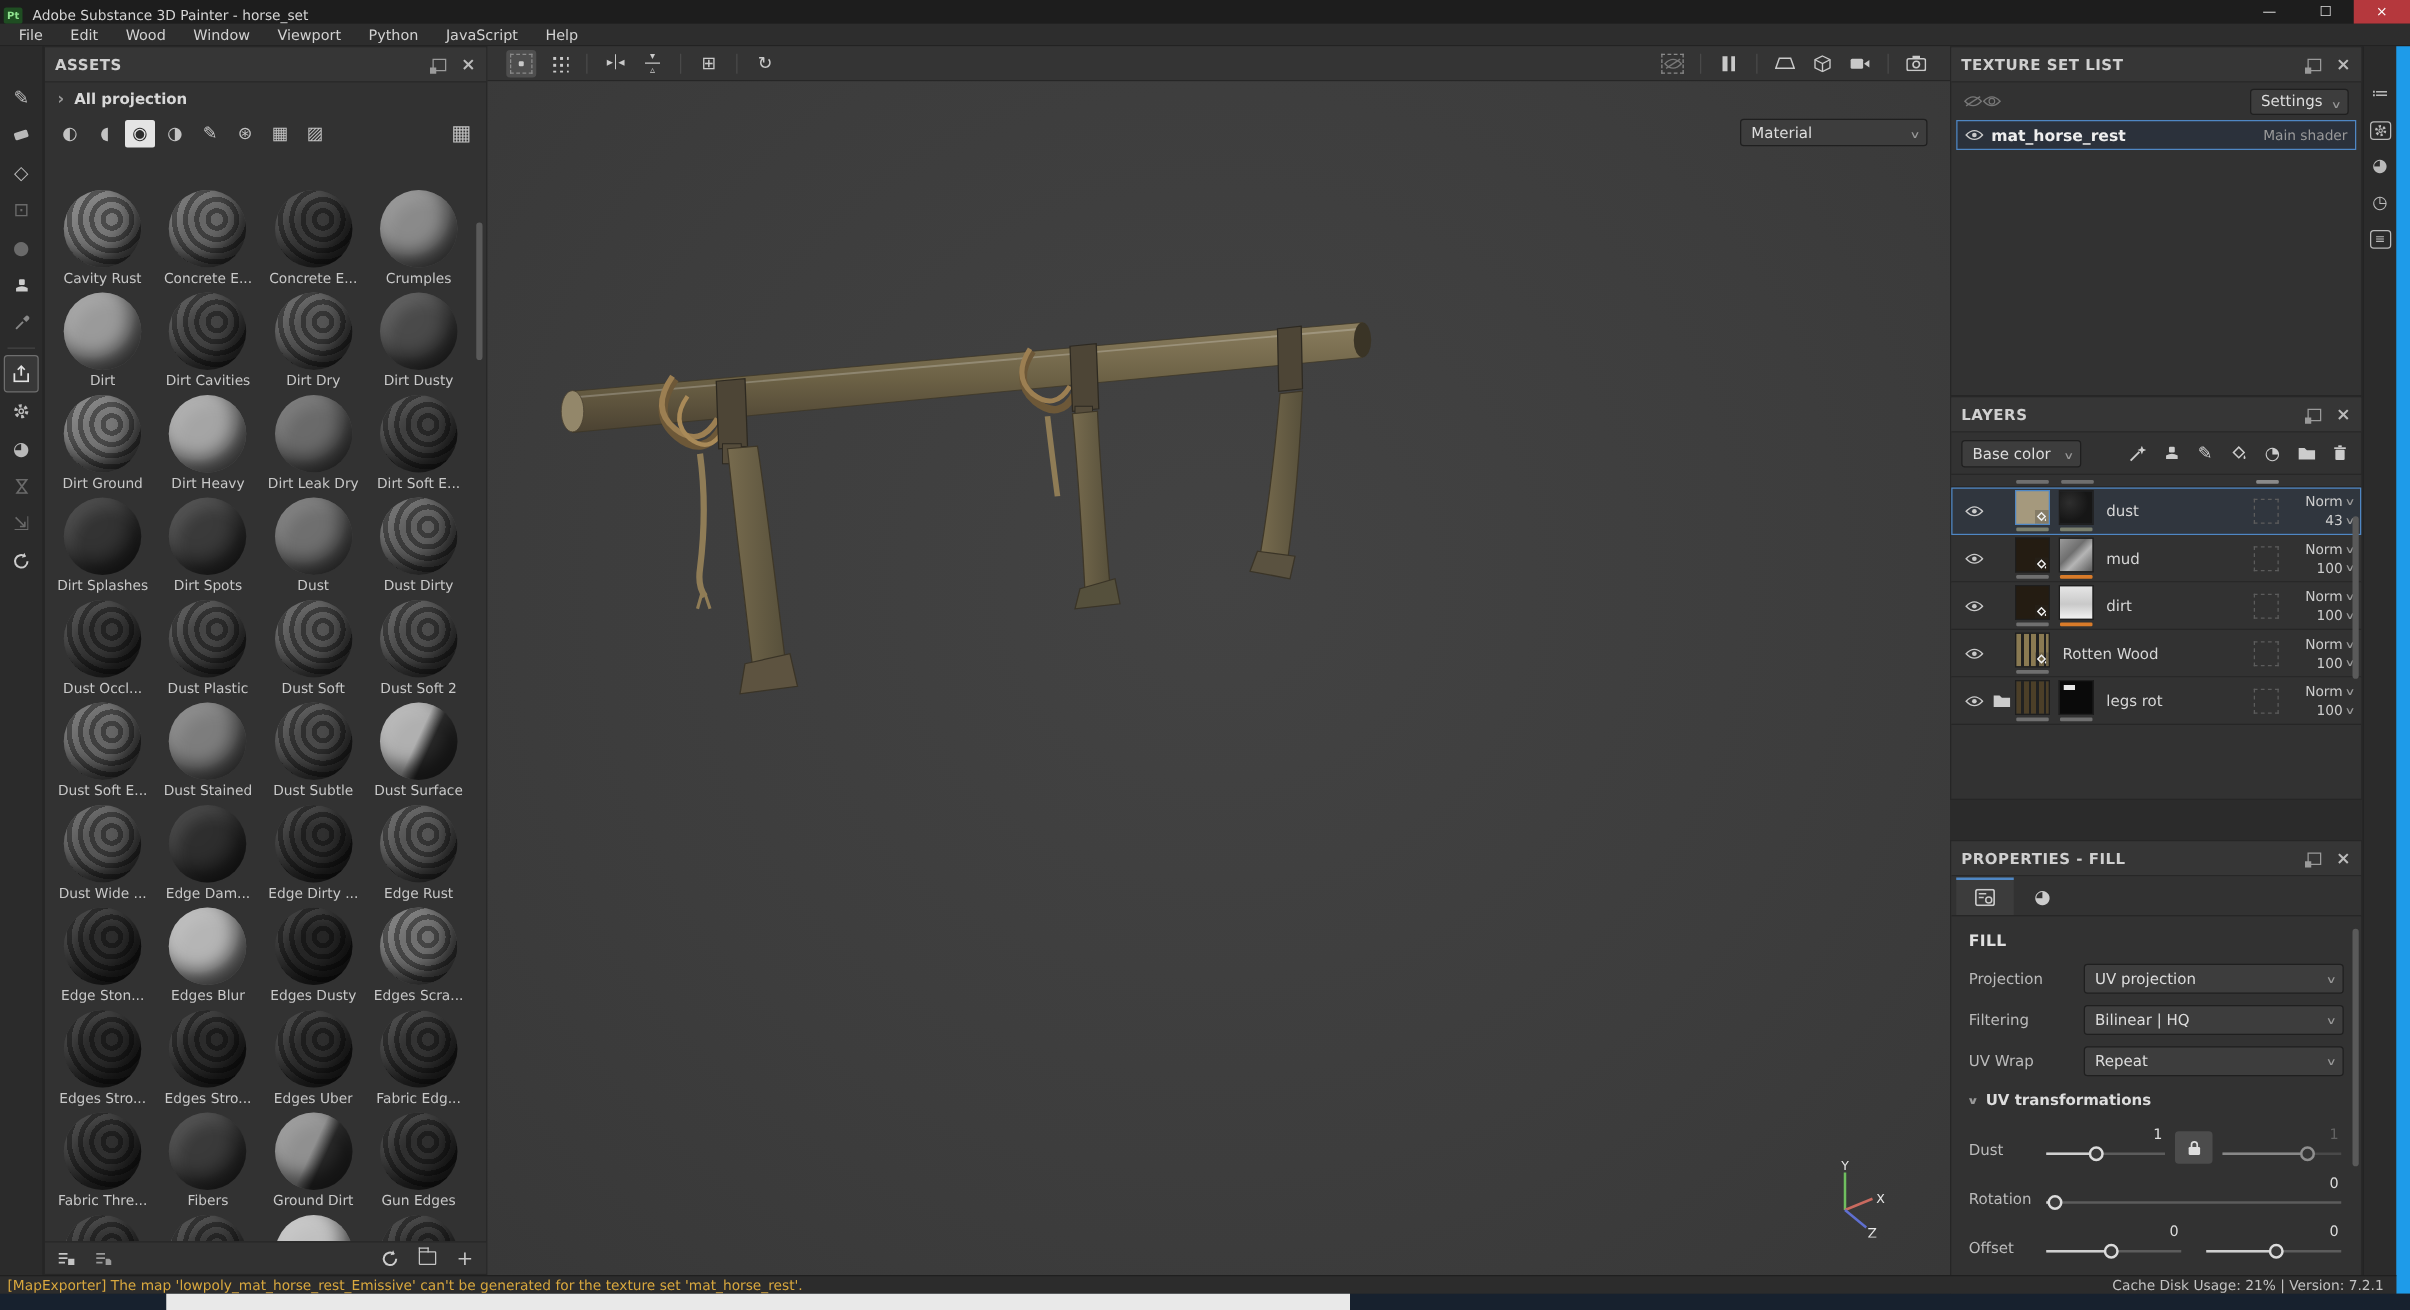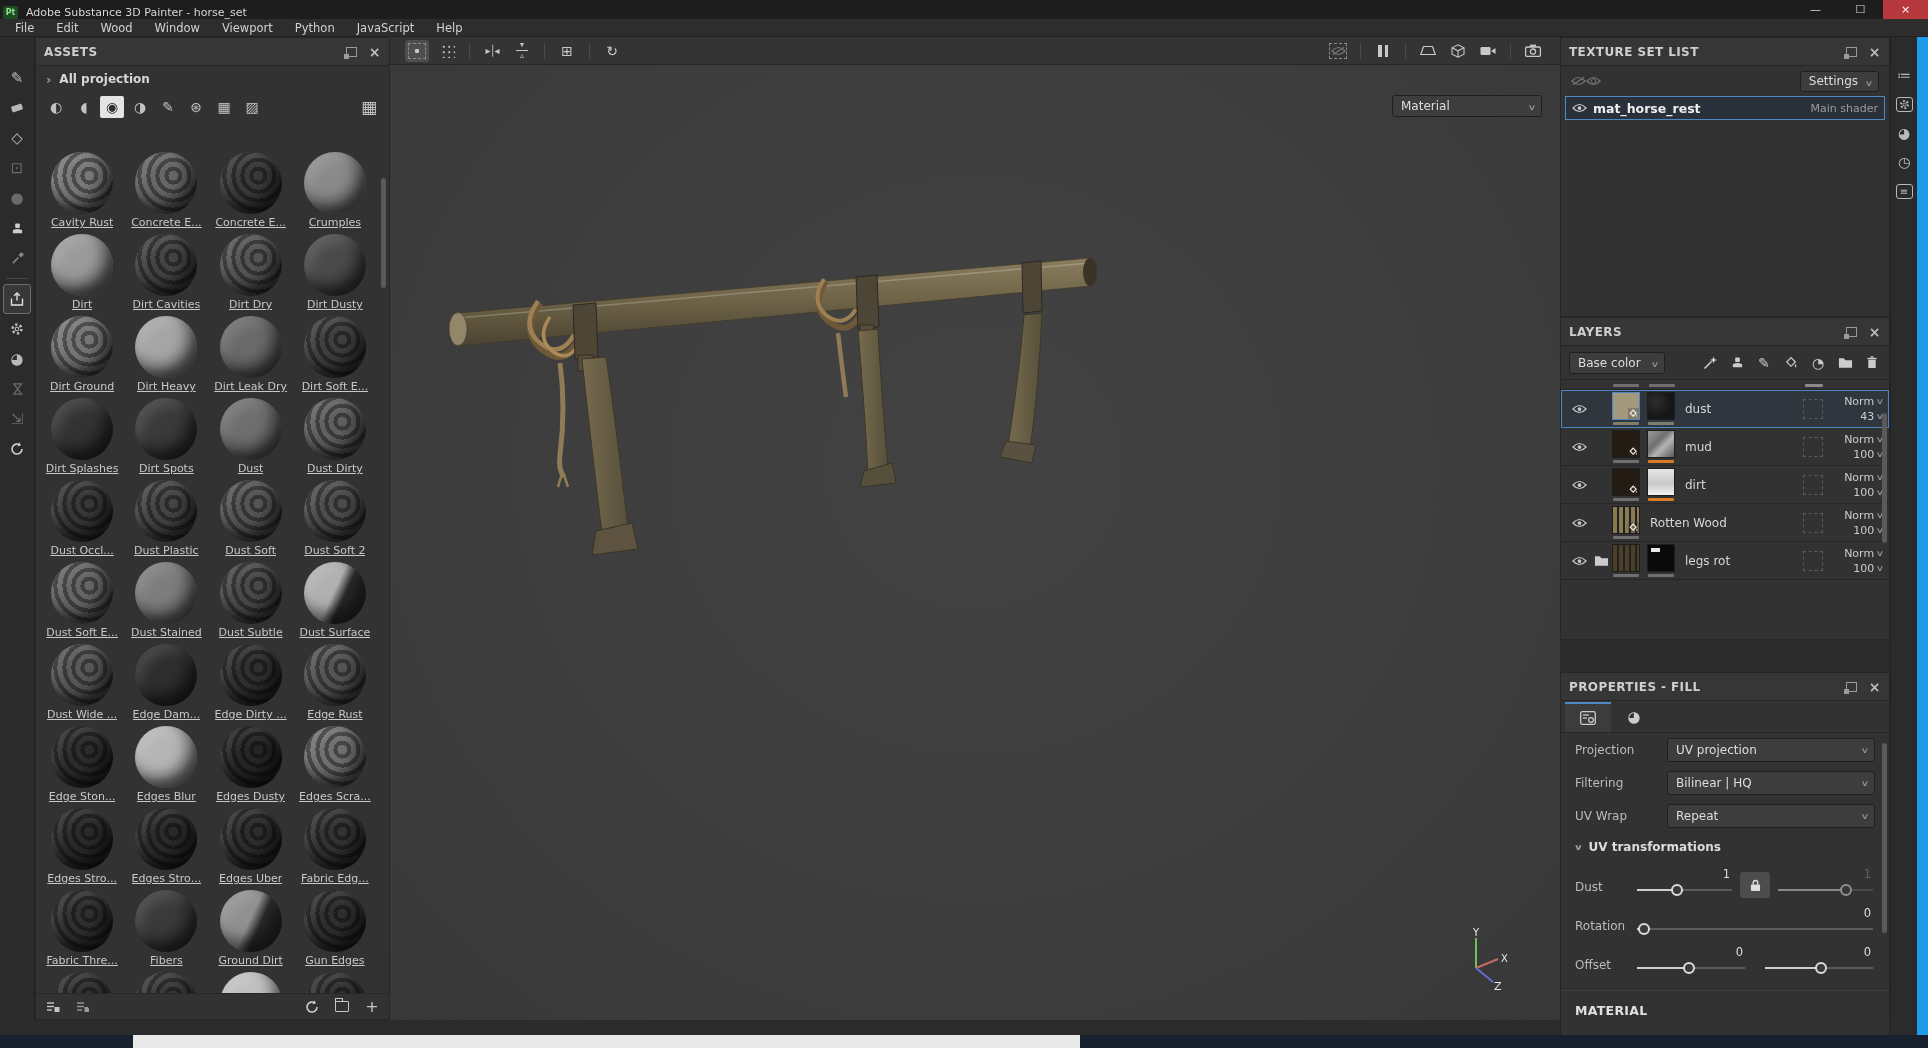--- a/index.html
+++ b/index.html
@@ -47,21 +47,21 @@
   .search-input { flex:1; background:transparent; border:none; outline:none; color:#ddd; font-size:12px; font-family:inherit; }
   .search-input::placeholder { color:#7d7d7d; }
   .filter-row { height:30px; display:flex; align-items:center; gap:4px; padding:0 8px; }
   .filter-ic { width:24px; height:22px; display:flex; align-items:center; justify-content:center; font-size:14px; color:#c2c2c2; border-radius:2px; }
   .filter-ic.selected { background:#e4e4e4; color:#2c2c2c; }
   .filter-spacer { flex:1; }
   .asset-grid { position:absolute; left:4px; right:12px; top:110px; bottom:26px; overflow:hidden; display:grid; grid-template-columns:repeat(4,1fr); grid-auto-rows:82px; padding-top:4px; }
   .asset-tile { display:flex; flex-direction:column; align-items:center; }
   .asset-thumb { width:62px; height:62px; border-radius:50%; box-shadow:inset -9px -11px 14px rgba(0,0,0,.55), inset 6px 8px 12px rgba(255,255,255,.13); position:relative; overflow:hidden; }
   .asset-thumb .ring { position:absolute; inset:0; border-radius:50%; background:repeating-radial-gradient(circle at 62% 38%, transparent 0 5px, rgba(0,0,0,.38) 5px 9px); }
-  .asset-label { margin-top:2px; font-size:11px; color:#c8c8c8; max-width:82px; white-space:nowrap; overflow:hidden;text-decoration:underline; }
+  .asset-label { margin-top:2px; font-size:11px; color:#c8c8c8; max-width:82px; white-space:nowrap; overflow:hidden; }
   .assets-bottom { position:absolute; left:0; right:0; bottom:0; height:26px; border-top:1px solid #272727; display:flex; align-items:center; padding:0 8px; gap:12px; background:#323232; }
   .ab-spacer { flex:1; }
   .ab-ic { color:#c5c5c5; font-size:13px; display:flex; align-items:center; justify-content:center; width:18px; height:18px; }
   .folder-outline { width:14px; height:11px; border:1.4px solid #c5c5c5; border-radius:1px; position:relative; }
   .folder-outline::before { content:""; position:absolute; left:-1px; top:-4px; width:6px; height:3px; border:1.4px solid #c5c5c5; border-bottom:none; }
   .vscroll { position:absolute; width:5px; border-radius:3px; background:#5a5a5a; }
 
   
   .center { position:absolute; left:390px; top:37px; width:1170px; height:983px; }
   .vtoolbar { position:absolute; left:0; top:0; width:100%; height:28px; background:#343434; border-bottom:1px solid #262626; display:flex; align-items:center; padding:0 12px; }
@@ -1008,20 +1008,21 @@
       <div class="ptab selected">
         <svg width="16" height="14" viewBox="0 0 16 14">
             <rect x="0.7" y="0.7" width="14.6" height="12.6" rx="1.5" fill="none" stroke="#ccc" stroke-width="1.3"></rect>
             <line x1="3" y1="4" x2="9" y2="4" stroke="#ccc" stroke-width="1.3"></line>
             <line x1="3" y1="7" x2="7" y2="7" stroke="#ccc" stroke-width="1.3"></line>
             <circle cx="11" cy="9" r="2.4" fill="none" stroke="#ccc" stroke-width="1.2"></circle>
           </svg>
       </div>
       <div class="ptab">◕</div>
     </div>
+    <div class="sect-label">FILL</div>
     <div id="fillfields">
         <div class="field-row">
           <div class="field-label">Projection</div>
           <div class="dd">
             <span>UV projection</span>
             <span class="chev">∨</span>
           </div>
         </div>
         <div class="field-row">
           <div class="field-label">Filtering</div>
@@ -1125,18 +1126,22 @@
       </div>
       <div class="rs-ic">
         <span>◷</span>
       </div>
       <div class="rs-ic">
         <span class="boxed" style="font-size: 10px;">≡</span>
       </div>
     </div>
   <div class="blue-edge"></div>
 
+  <div class="statusbar">
+    <span class="status-msg">[MapExporter] The map 'lowpoly_mat_horse_rest_Emissive' can't be generated for the texture set 'mat_horse_rest'.</span>
+    <span class="status-right">Cache Disk Usage:  21% | Version: 7.2.1</span>
+  </div>
 
   <div class="taskbar">
     <div class="task-white"></div>
   </div>
 
 </div>
 
 </body></html>

